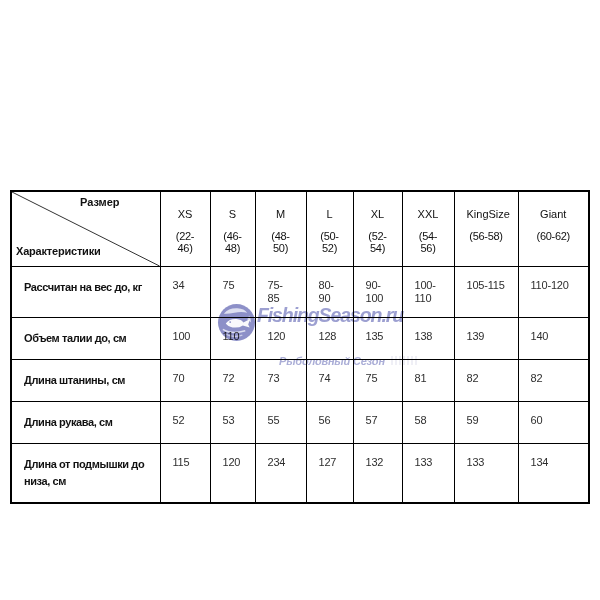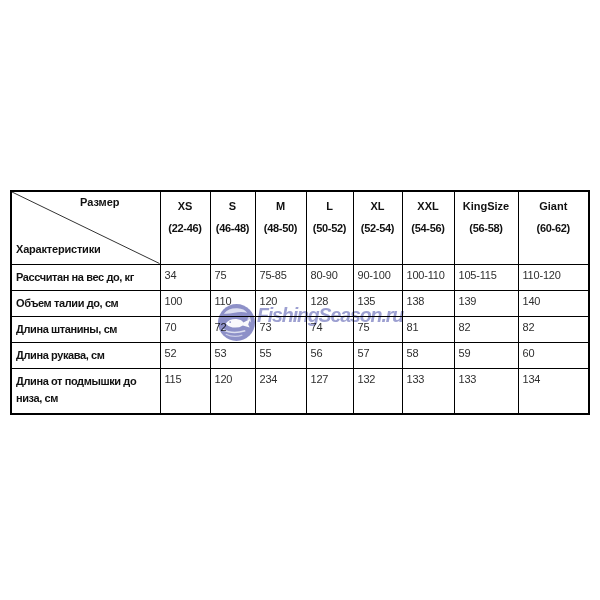--- a/index.html
+++ b/index.html
@@ -12,28 +12,28 @@
 
   
   table.size-chart{
     position:absolute;left:10px;top:190px;width:578px;
     border-collapse:collapse;table-layout:fixed;
     border:2px solid #000;
   }
   table.size-chart th, table.size-chart td{
     border:1.5px solid #000;
     vertical-align:top;
-    padding:4px;
+    padding:12px;
     overflow:hidden;
   }
   tr.hrow{height:73px;}
   tr.r-small{height:24px;}
   tr.r-last{height:46px;}
 
-  th.colhead{font-weight:bold;font-size:11px;color:#111;text-align:center;}
+  th.colhead{font-weight:normal;font-size:11px;color:#111;text-align:center;}
   th.colhead .size{margin-top:4px;line-height:12px;}
   th.colhead .range{margin-top:10px;line-height:12px;letter-spacing:-0.3px;}
 
   th.corner{position:relative;font-weight:bold;font-size:11px;color:#111;text-align:left;}
   .corner svg.diag{position:absolute;left:0;top:0;width:100%;height:100%;}
   .corner-top{position:absolute;top:4px;left:0;width:100%;text-align:center;padding-left:28px;box-sizing:border-box;line-height:12px;}
   .corner-bottom{position:absolute;bottom:9px;left:4px;line-height:12px;letter-spacing:-0.2px;}
 
   td.rowlabel{
     font-weight:bold;font-size:11px;color:#111;
@@ -200,16 +200,20 @@
       <circle cx="20" cy="20" r="19" fill="#7478bc"></circle>
       <path d="M7 11 Q12 5 21 5.5 Q28 6 31 10 Q25 8.5 18 10 Q11 11.5 7 11 Z" fill="#e9eaf6" opacity="0.85"></path>
       <path d="M33 13 Q35 16 35 20 Q33 18 31 17 Z" fill="#e9eaf6" opacity="0.7"></path>
       <path d="M9 21 Q13 16 20 16.5 Q25 17 27 20 L34 16.5 L32 22 L33.5 25 L26.5 23 Q22 26 16 25 Q11 24 9 21 Z" fill="#ffffff" opacity="0.95"></path>
       <circle cx="13.5" cy="19.5" r="0.9" fill="#7478bc"></circle>
       <path d="M6 27 Q15 32.5 29 28.5" stroke="#dfe1f2" stroke-width="1.6" fill="none" opacity="0.9"></path>
       <path d="M9 32 Q17 36 26 33" stroke="#dfe1f2" stroke-width="1.3" fill="none" opacity="0.7"></path>
     </svg>
     <div class="wm-text">
       <div class="wm-brand">FishingSeason.ru</div>
+      <div class="wm-sub-row" style="display:flex;align-items:center;">
+        <span class="wm-sub">Рыболовный Сезон</span>
+        <span class="wm-hatch"></span>
+      </div>
     </div>
   </div>
 
 </div>
 
 </body></html>

